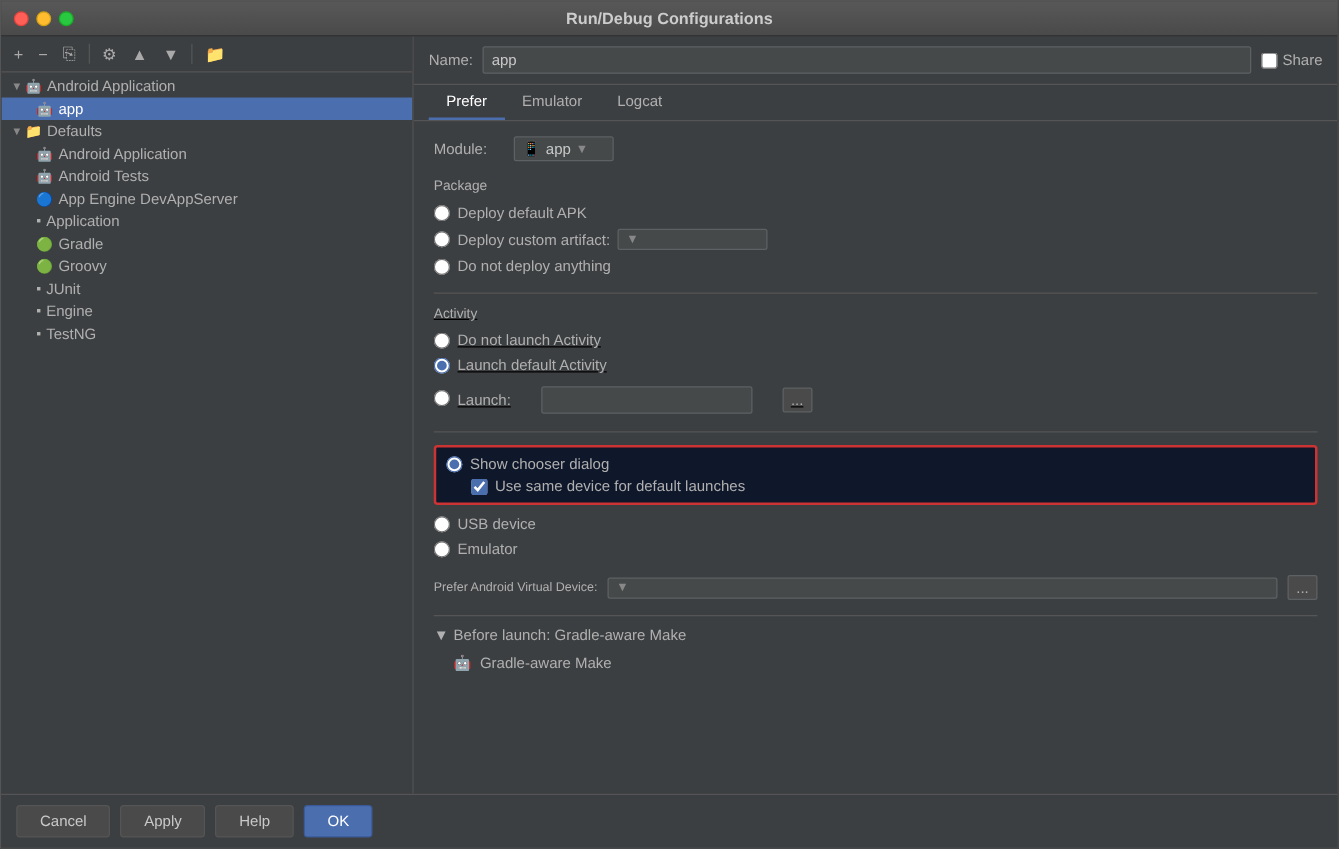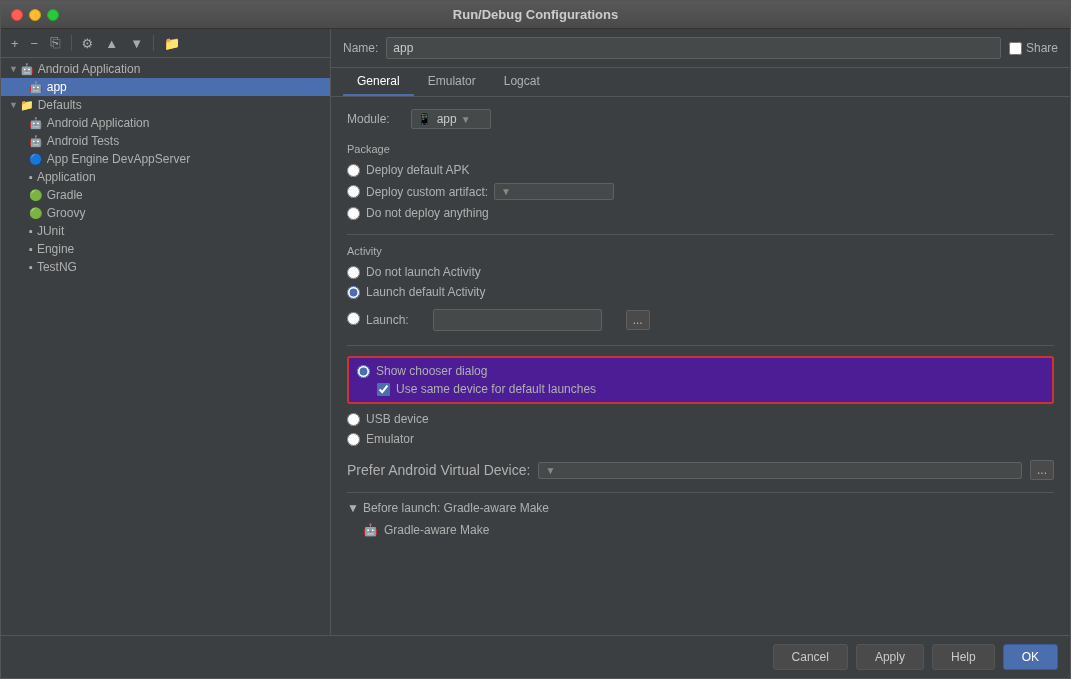--- a/index.html
+++ b/index.html
@@ -235,21 +235,21 @@
       cursor: pointer;
       color: #c9c9c9;
       font-size: 12px;
       min-width: 120px;
     }
     .divider-line {
       height: 1px;
       background: #555;
       margin: 10px 0;
     }
-    .activity-section { margin-bottom: 10px; }
+    .activity-section { margin-bottom: 10px; text-decoration: underline; }
     .launch-row {
       display: flex;
       align-items: center;
       gap: 24px;
       margin-top: 4px;
     }
     .launch-input {
       flex: 1;
       background: #45494a;
       border: 1px solid #5e6163;
@@ -269,21 +269,21 @@
       font-size: 12px;
     }
     .target-device-section {
       margin-top: 8px;
     }
     .target-box {
       border: 2px solid #cc3333;
       border-radius: 3px;
       padding: 6px 8px;
       margin-bottom: 8px;
-      background: #4c1d95;
+      background: #0f172a;
     }
     .target-radio-item {
       display: flex;
       align-items: center;
       gap: 6px;
       margin-bottom: 4px;
       color: #b0b0b0;
       font-size: 12px;
     }
     .target-radio-item input[type=radio] { accent-color: #4b6eaf; }
@@ -295,21 +295,21 @@
       color: #b0b0b0;
       font-size: 12px;
     }
     .checkbox-item input[type=checkbox] { accent-color: #4b6eaf; }
     .prefer-row {
       display: flex;
       align-items: center;
       gap: 8px;
       margin-top: 4px;
     }
-    .prefer-label { color: #b0b0b0; font-size: 14px; }
+    .prefer-label { color: #b0b0b0; font-size: 10px; }
     .prefer-select {
       display: flex;
       align-items: center;
       background: #45494a;
       border: 1px solid #5e6163;
       border-radius: 2px;
       padding: 2px 6px;
       gap: 4px;
       cursor: pointer;
       color: #c9c9c9;
@@ -345,21 +345,20 @@
       align-items: center;
       gap: 6px;
       color: #b0b0b0;
       font-size: 12px;
       padding: 2px 16px;
     }
     
     .bottom-bar {
       display: flex;
       align-items: center;
-      justify-content: flex-end;
       padding: 8px 12px;
       border-top: 1px solid #555;
       gap: 8px;
       background: #3c3f41;
     }
     .bottom-btn {
       padding: 5px 18px;
       border-radius: 3px;
       border: 1px solid #555;
       cursor: pointer;
@@ -477,21 +476,21 @@
         <span class="name-label">Name:</span>
         <input class="name-input" type="text" value="app" style="">
         <div class="share-row">
           <input type="checkbox" class="share-check" style="">
           <span class="share-label">Share</span>
         </div>
       </div>
 
       <div class="tabs-bar">
         <div class="tab active">
-          <span>General</span>
+          <span>Prefer</span>
         </div>
         <div class="tab">
           <span>Emulator</span>
         </div>
         <div class="tab">
           <span>Logcat</span>
         </div>
       </div>
 
       <div class="config-area">

